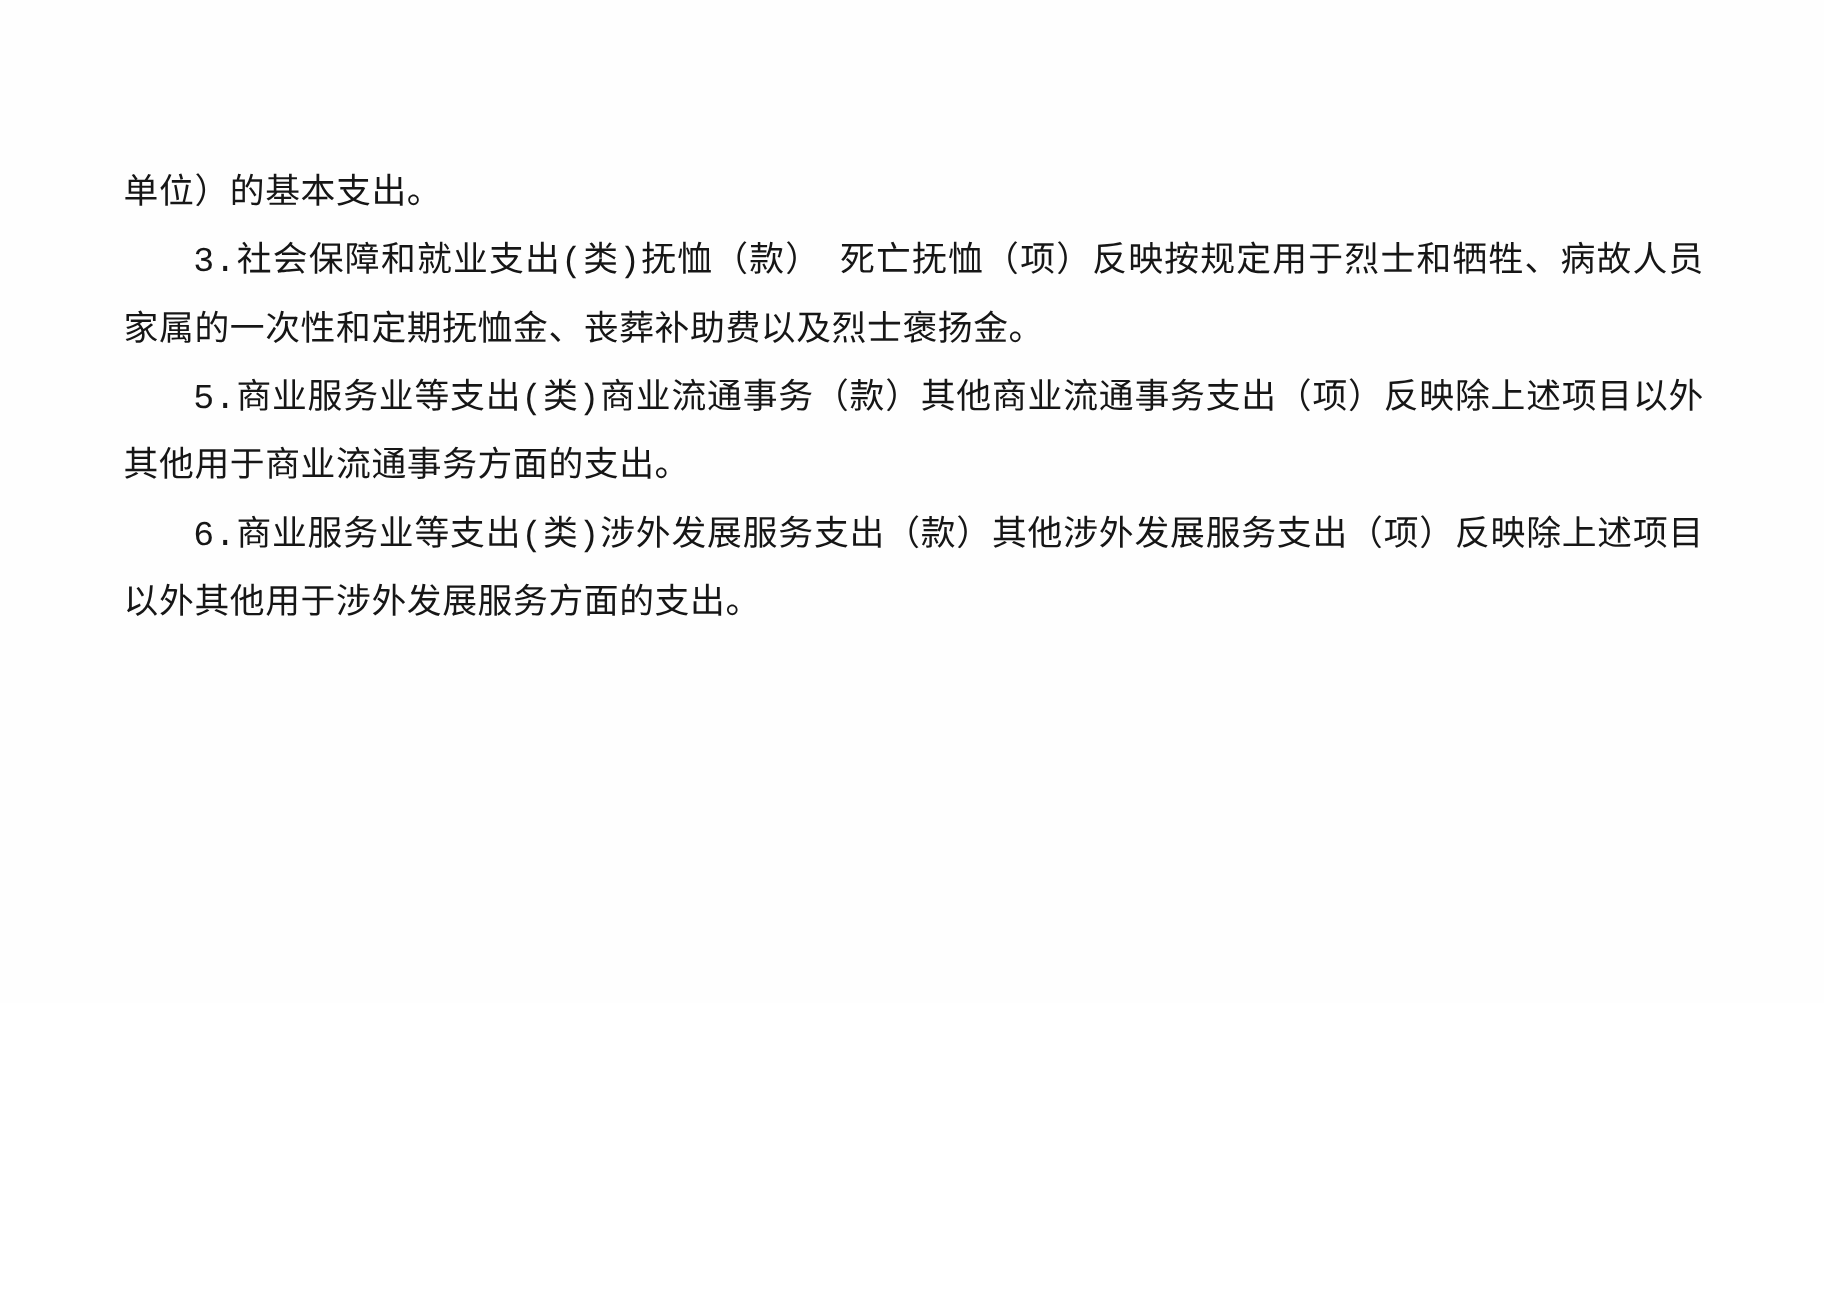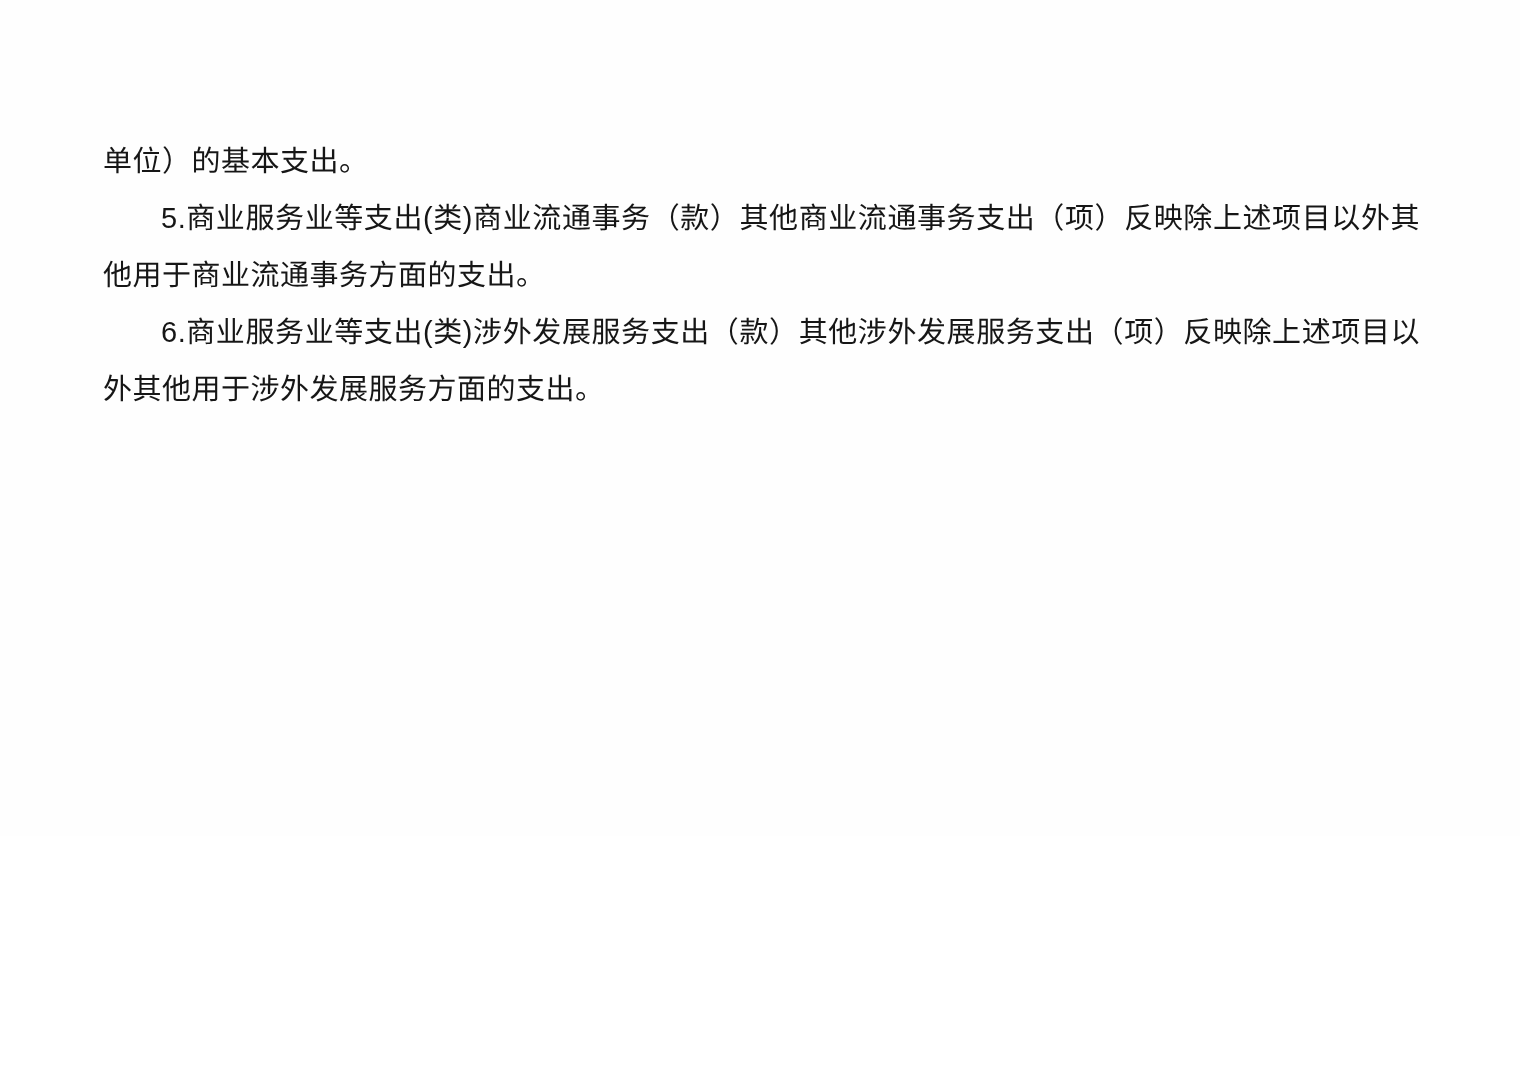--- a/index.html
+++ b/index.html
@@ -8,21 +8,21 @@
     background: #ffffff;
   }
   .page {
     position: relative;
     width: 1520px;
     height: 836px;
     background: #fefefe;
     box-sizing: border-box;
     padding: 133px 100px 0 103px;
     overflow: hidden;
-    font-family: Liberation Sans, sans-serif;
+    font-family: Liberation Mono, monospace;
     color: #161616;
   }
   .content {
     width: 100%;
   }
   .para {
     margin: 0;
     font-size: 29px;
     line-height: 57px;
     text-align: justify;
@@ -46,17 +46,18 @@
     color: #1b1b1b;
     margin-top: 45px;
   }
 </style>
 </head>
 <body>
 
 <div class="page">
   <div class="content">
     <p class="para continuation">单位）的基本支出。</p>
+    <p class="para">3.社会保障和就业支出(类)抚恤（款）　死亡抚恤（项）反映按规定用于烈士和牺牲、病故人员家属的一次性和定期抚恤金、丧葬补助费以及烈士褒扬金。</p>
     <p class="para">5.商业服务业等支出(类)商业流通事务（款）其他商业流通事务支出（项）反映除上述项目以外其他用于商业流通事务方面的支出。</p>
     <p class="para">6.商业服务业等支出(类)涉外发展服务支出（款）其他涉外发展服务支出（项）反映除上述项目以外其他用于涉外发展服务方面的支出。</p>
   </div>
   <div class="page-number">38</div>
 </div>
 
 </body></html>

